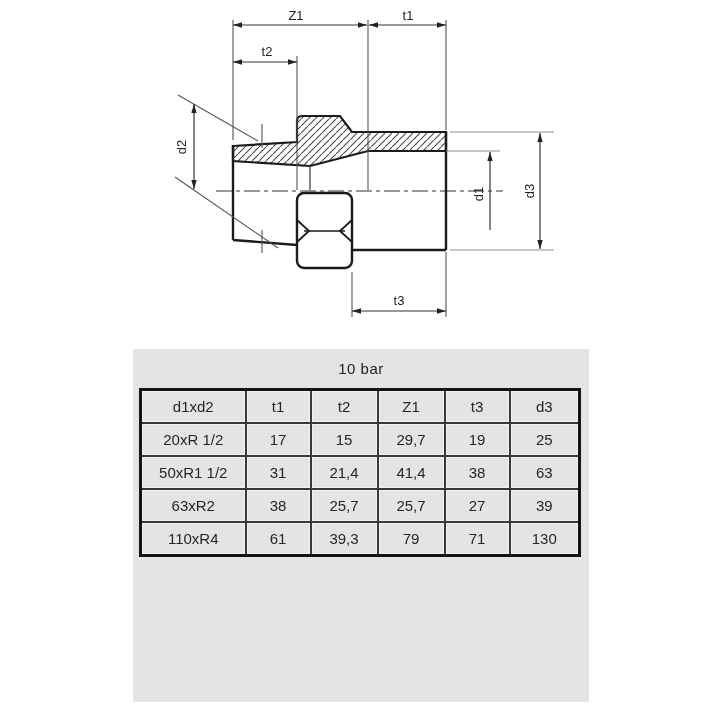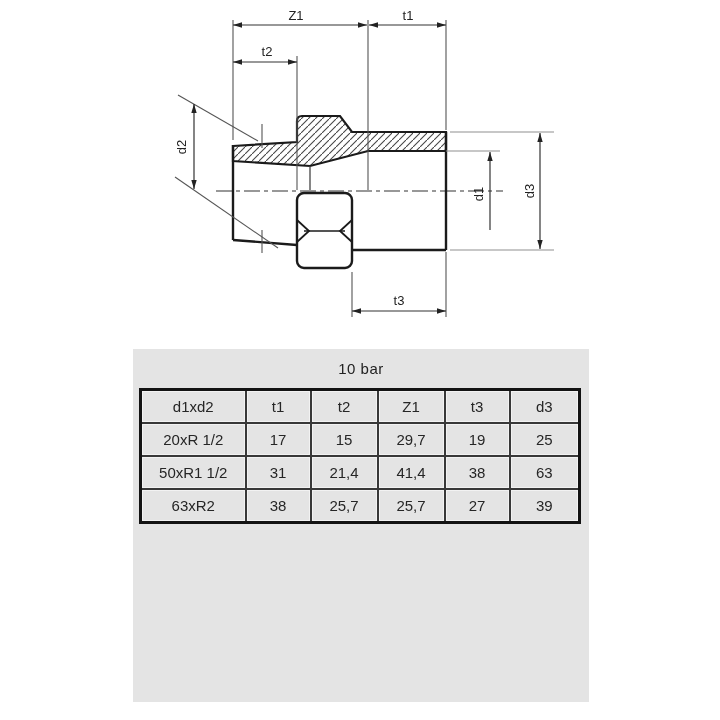--- a/index.html
+++ b/index.html
@@ -171,15 +171,23 @@
         <td>63</td>
       </tr>
       <tr>
         <td>63xR2</td>
         <td>38</td>
         <td>25,7</td>
         <td>25,7</td>
         <td>27</td>
         <td>39</td>
       </tr>
+      <tr>
+        <td>110xR4</td>
+        <td>61</td>
+        <td>39,3</td>
+        <td>79</td>
+        <td>71</td>
+        <td>130</td>
+      </tr>
     </tbody>
   </table>
 </div>
 
 </body></html>

